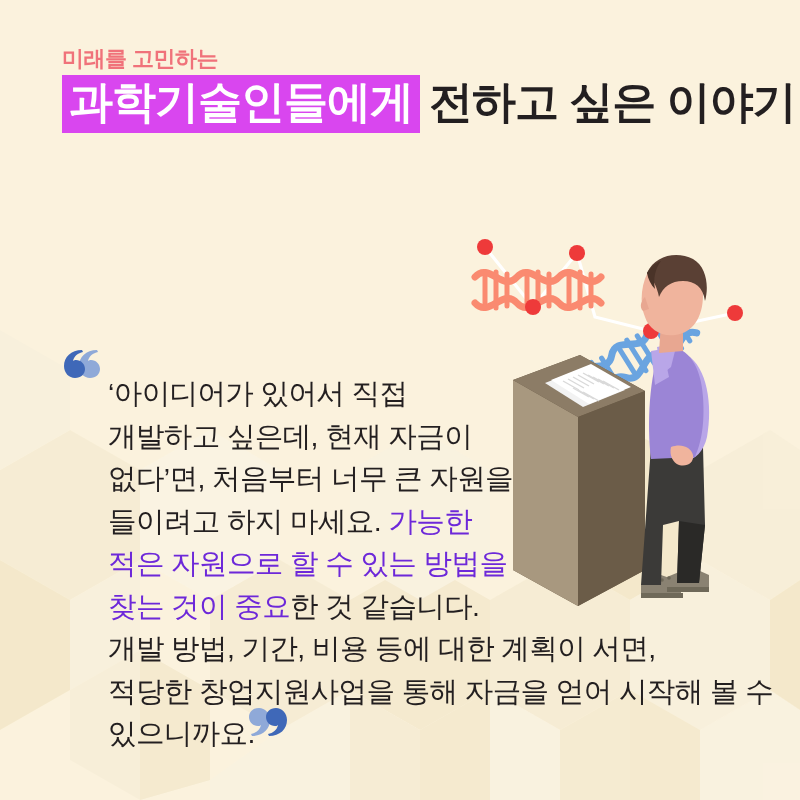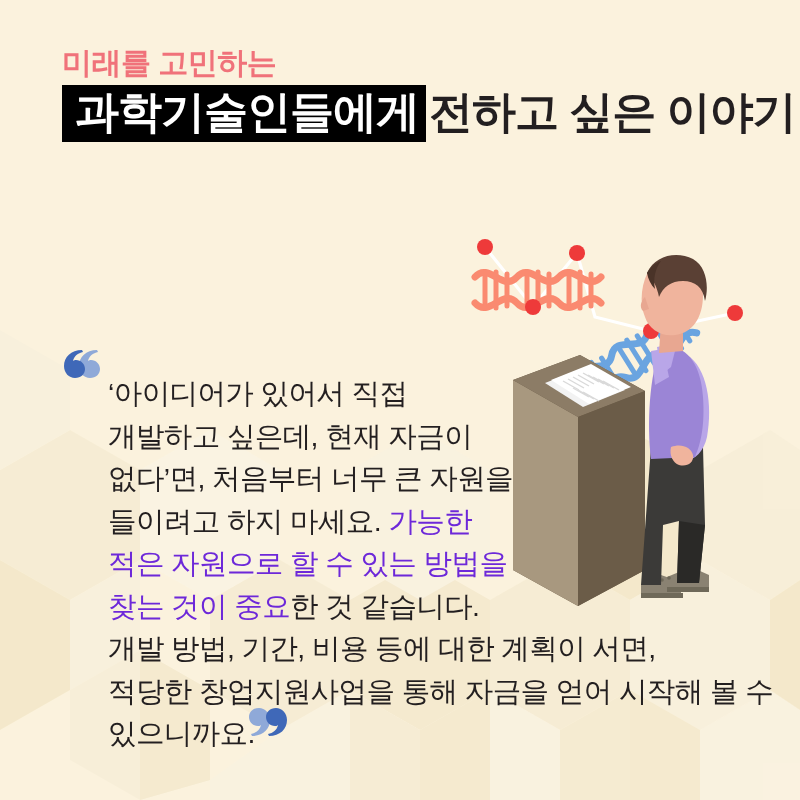--- a/index.html
+++ b/index.html
@@ -30,51 +30,51 @@
   }
 
   
   .header {
     position: absolute;
     left: 62px;
     top: 46px;
     z-index: 5;
   }
   .eyebrow {
-    font-size: 30px;
+    font-size: 22px;
     font-weight: bold;
     color: #f0727a;
     letter-spacing: -0.5px;
     line-height: 1.15;
     margin: 0 0 4px 0;
     white-space: nowrap;
   }
   .title-line {
     display: flex;
     align-items: baseline;
     white-space: nowrap;
   }
   .title-hl {
     display: inline-block;
-    background: #000000;
+    background: #d946ef;
     color: #ffffff;
     font-size: 44px;
     font-weight: bold;
     letter-spacing: -1px;
     line-height: 1.06;
-    padding: 4px 7px 7px 13px;
+    padding: 4px 7px 7px 7px;
   }
   .title-rest {
     display: inline-block;
     color: #231f20;
     font-size: 44px;
     font-weight: bold;
     letter-spacing: -1px;
     line-height: 1.06;
-    padding-left: 3px;
+    padding-left: 9px;
   }
 
   
   .quote-block {
     position: absolute;
     left: 96px;
     top: 360px;
     width: 690px;
     z-index: 5;
   }

